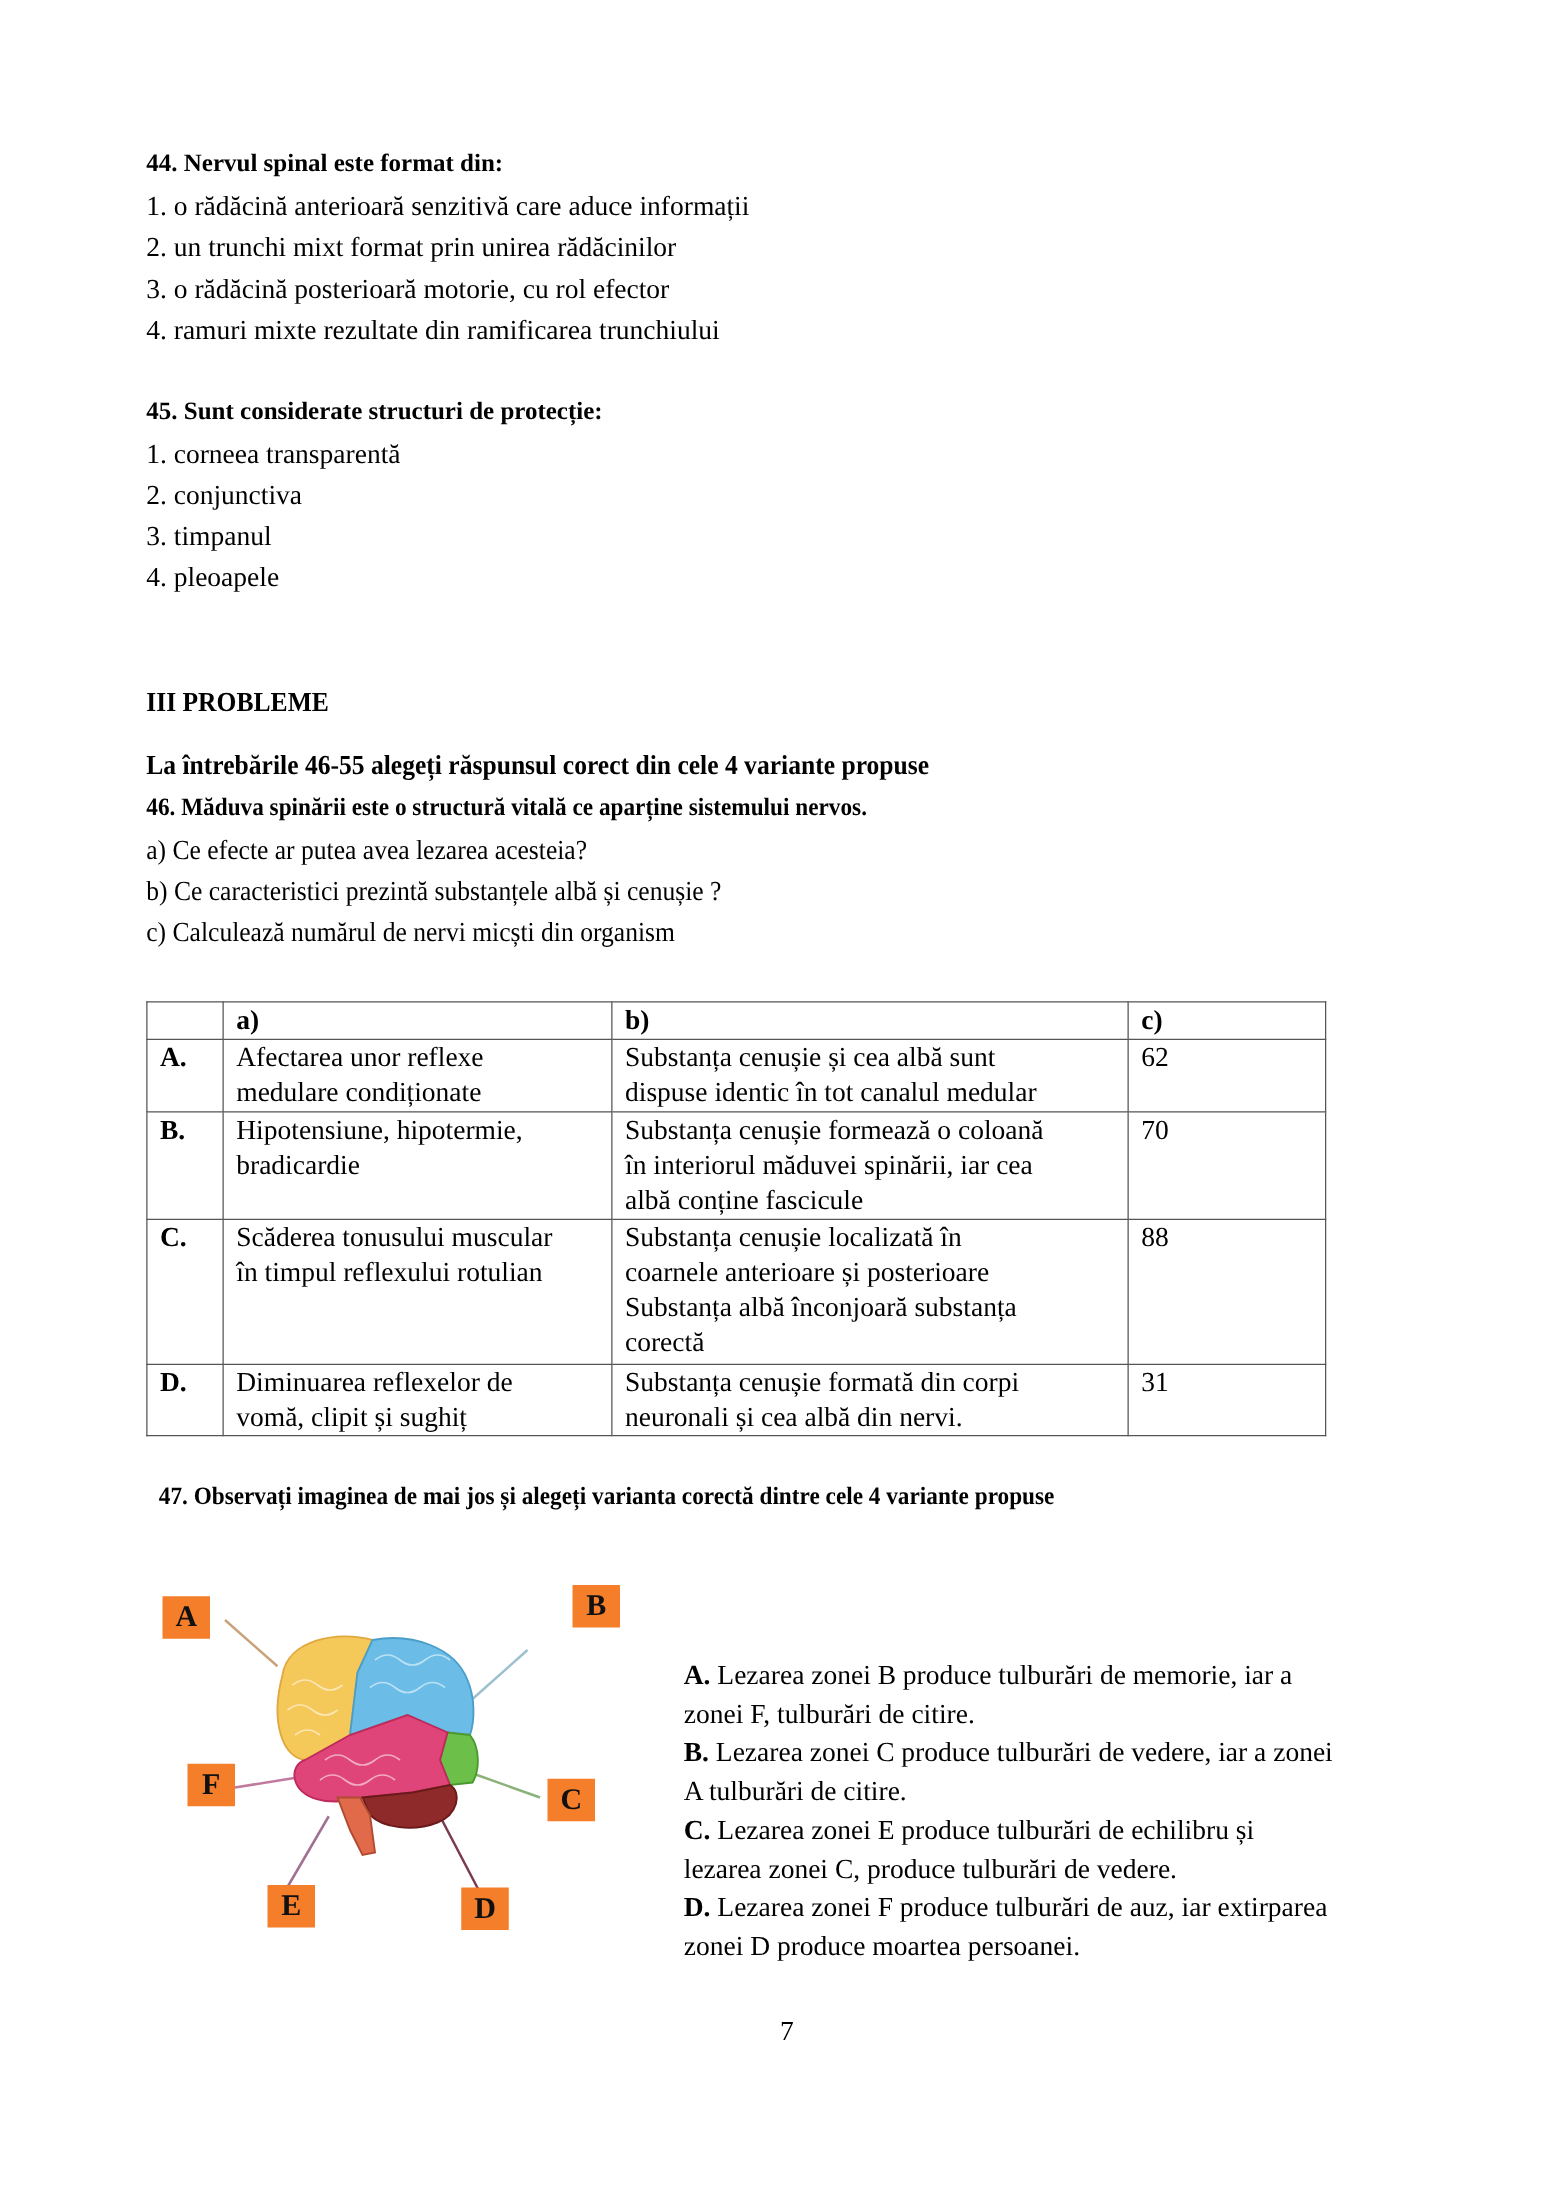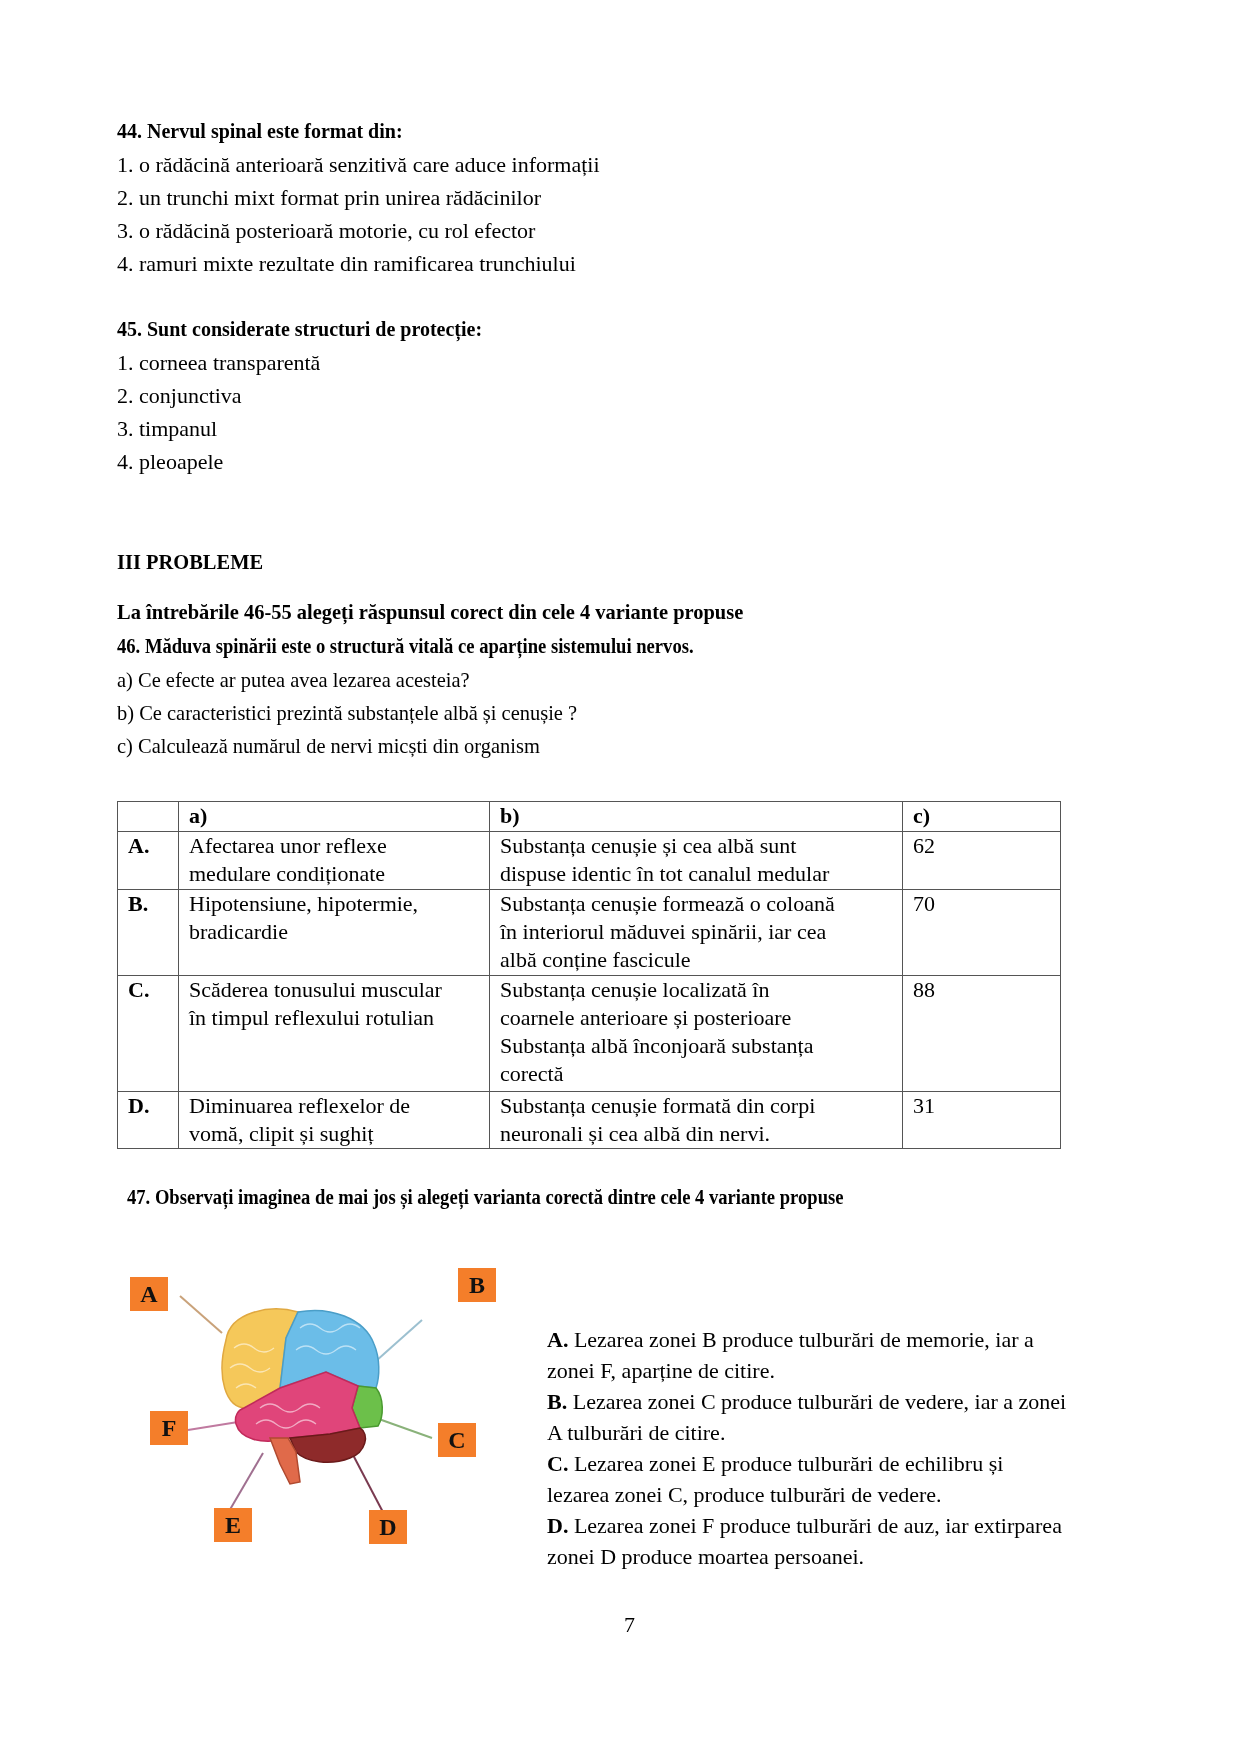--- a/index.html
+++ b/index.html
@@ -165,21 +165,21 @@
   <div class="label-box" style="left:328px; top:0px;">B</div>
   <div class="label-box" style="left:308px; top:155px;">C</div>
   <div class="label-box" style="left:239px; top:242px;">D</div>
   <div class="label-box" style="left:84px; top:240px;">E</div>
   <div class="label-box" style="left:20px; top:143px;">F</div>
 </div>
 
 <div class="abs" style="left:547px; top:1324px; width:600px;">
   <div class="opt">
     <div><b>A.</b> <span>Lezarea zonei  B  produce tulburări de memorie, iar a</span></div>
-    <div>zonei F, aparține de citire.</div>
+    <div>zonei F, tulburări de citire.</div>
   </div>
   <div class="opt">
     <div><b>B.</b> <span>Lezarea zonei C produce tulburări de vedere, iar a zonei</span></div>
     <div>A tulburări de citire.</div>
   </div>
   <div class="opt">
     <div><b>C.</b> <span>Lezarea zonei  E produce tulburări de echilibru și</span></div>
     <div>lezarea zonei C, produce tulburări  de vedere.</div>
   </div>
   <div class="opt">

